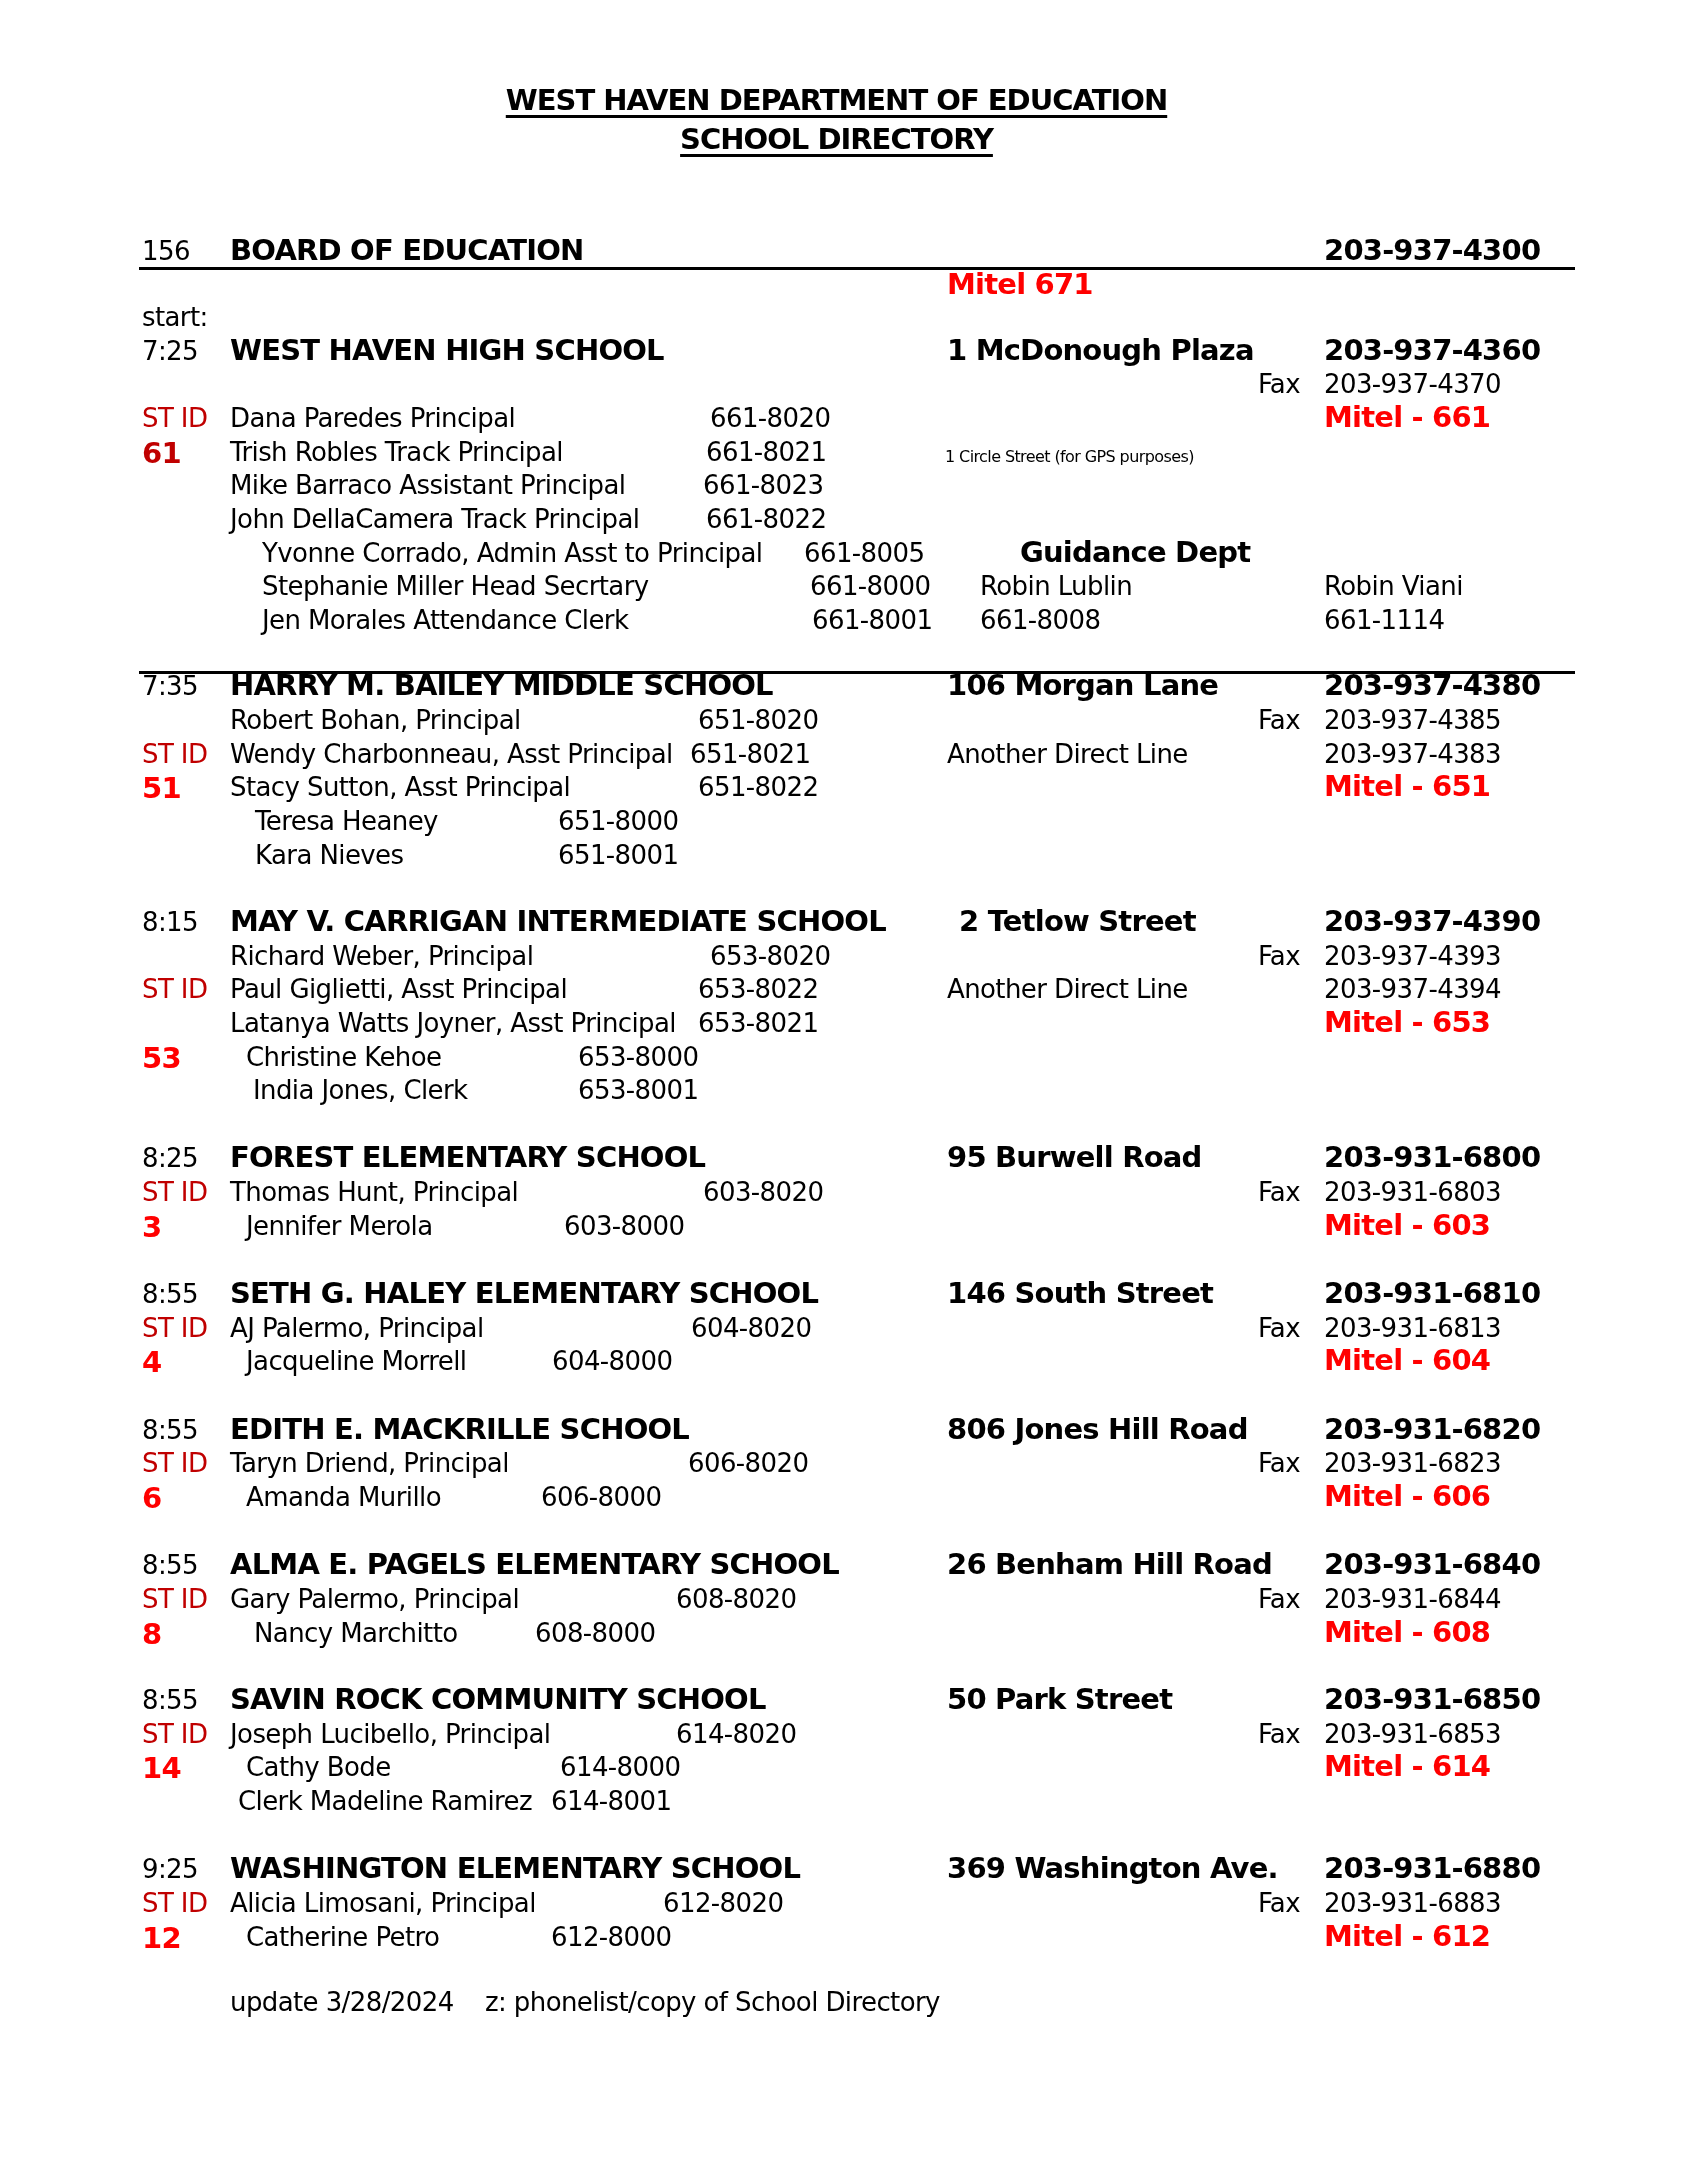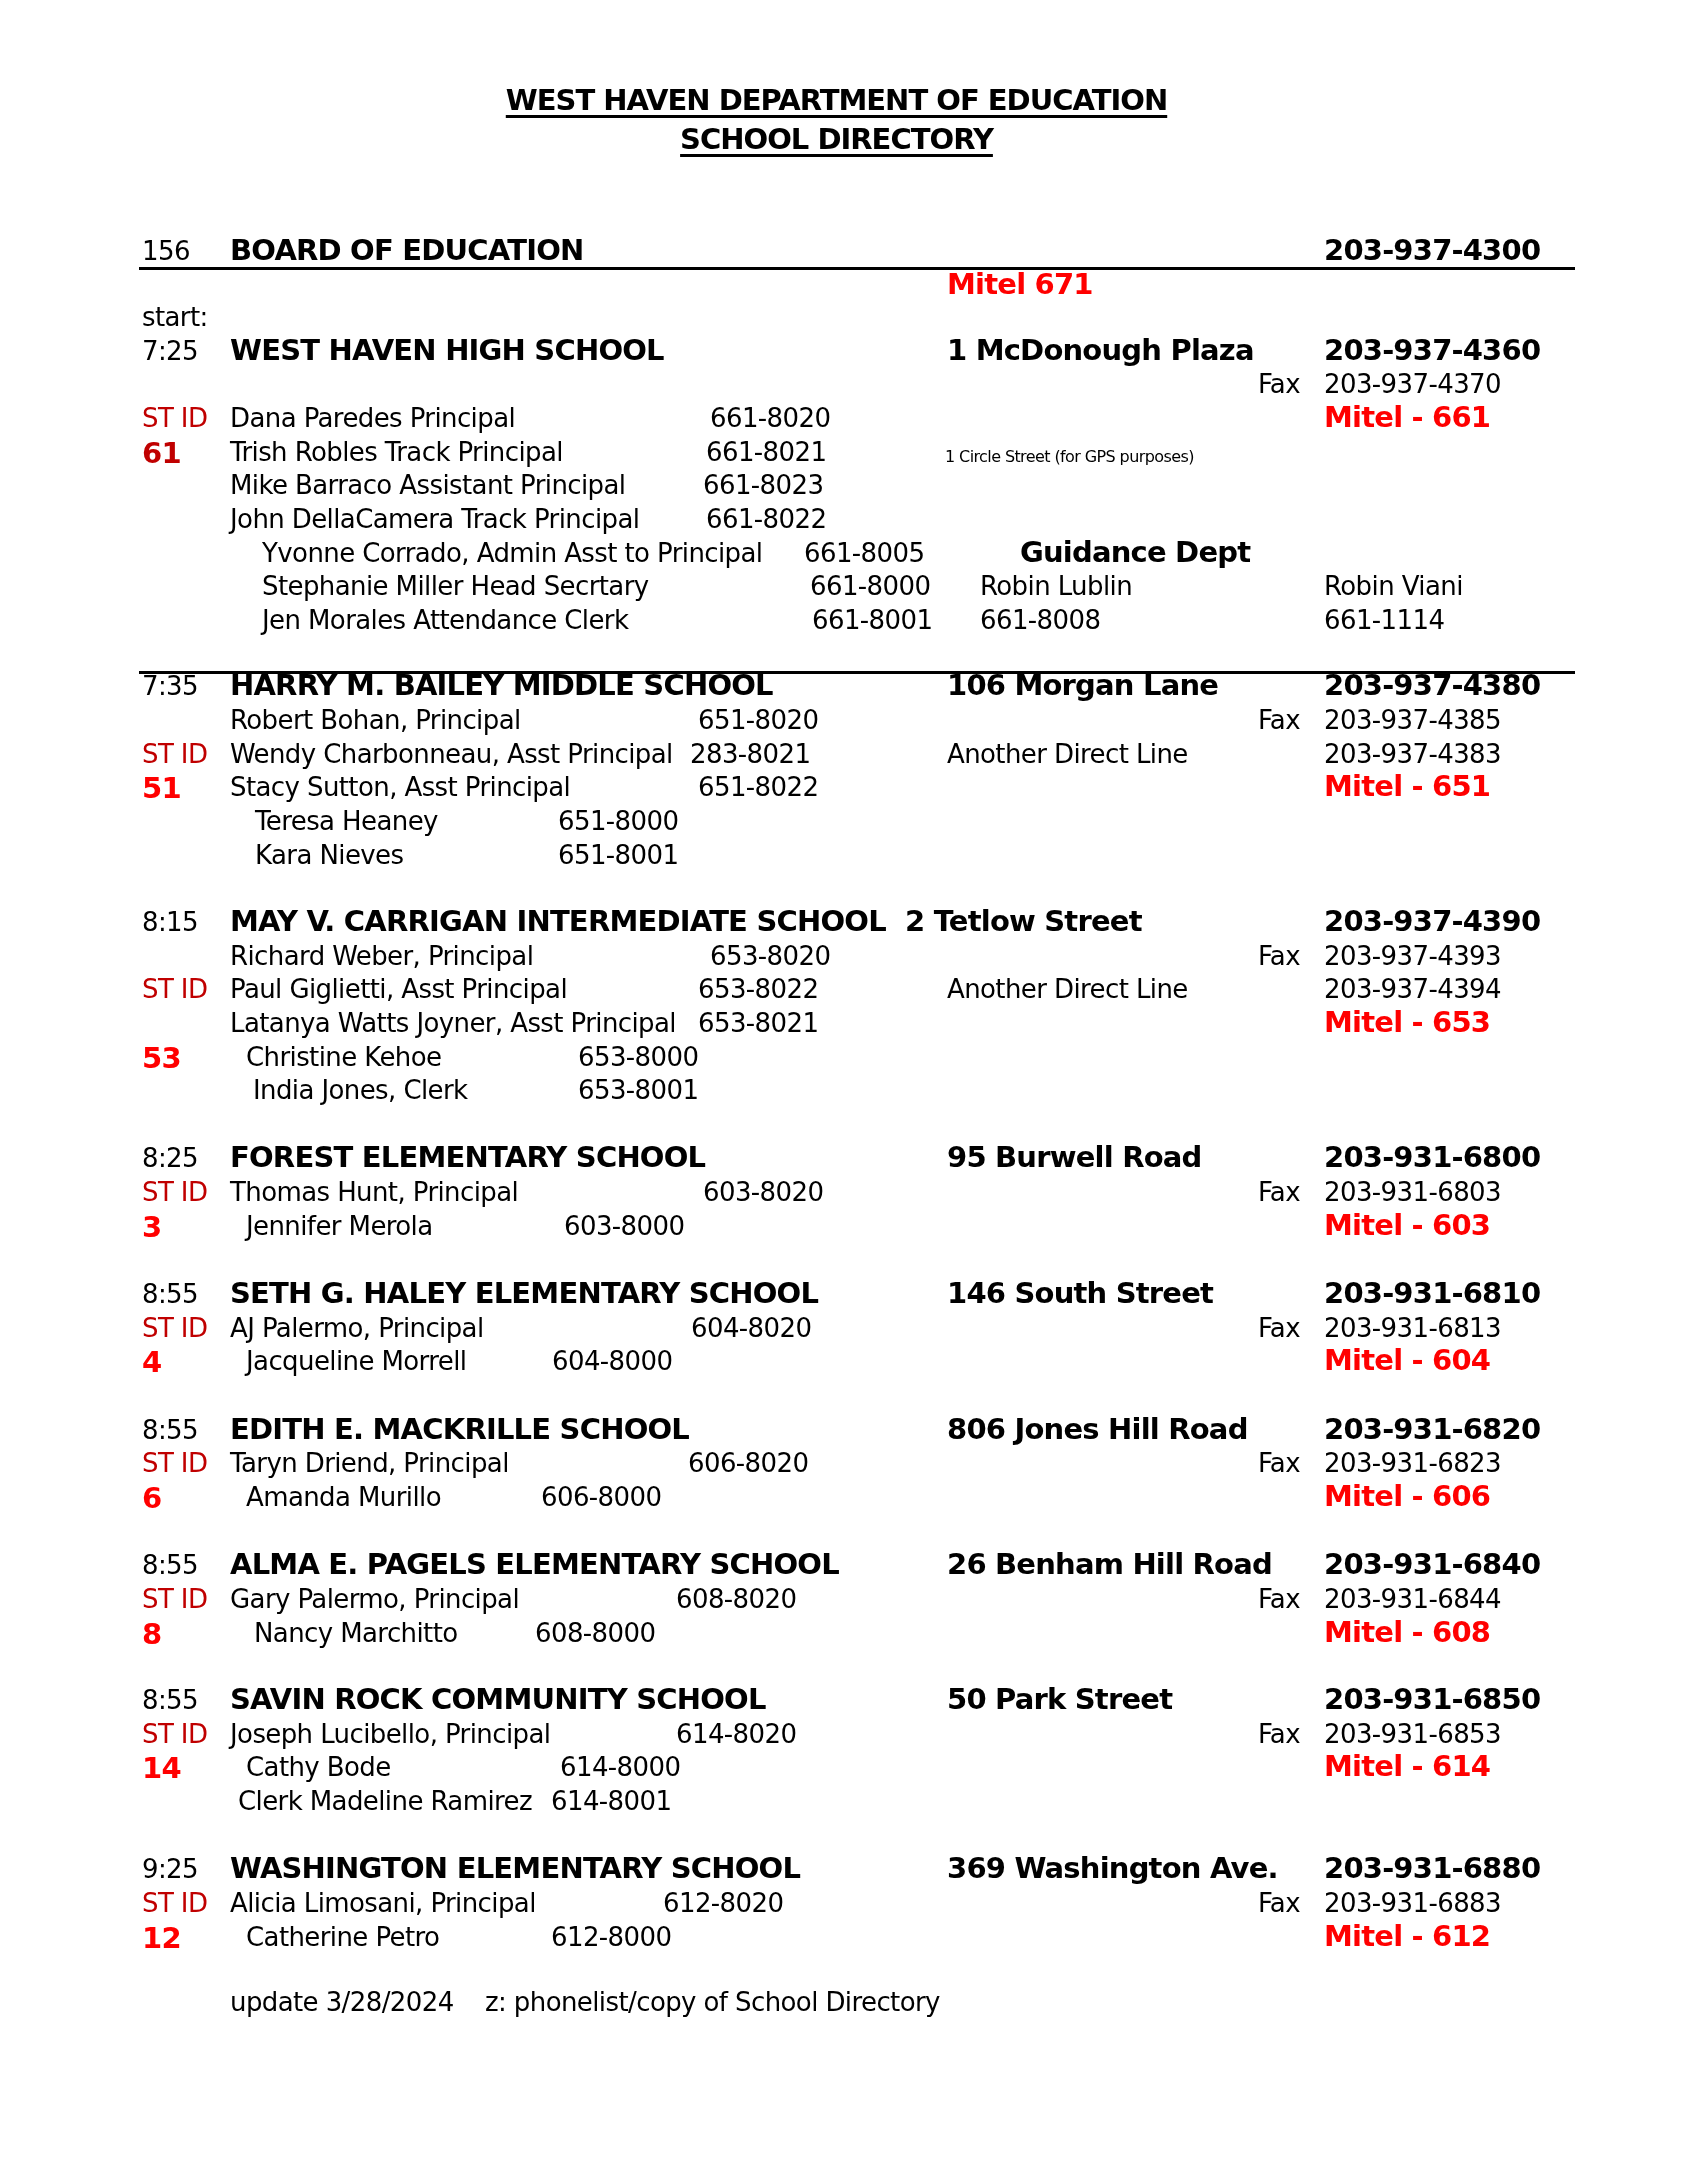--- a/index.html
+++ b/index.html
@@ -76,40 +76,40 @@
   <div class="t b" style="left:947px;top:669px;">106 Morgan Lane</div>
   <div class="t b" style="left:1324px;top:669px;">203-937-4380</div>
 
   <div class="t" style="left:230px;top:705px;">Robert Bohan, Principal</div>
   <div class="t" style="left:698px;top:705px;">651-8020</div>
   <div class="t right" style="left:1188px;width:112px;top:705px;">Fax</div>
   <div class="t" style="left:1324px;top:705px;">203-937-4385</div>
 
   <div class="t stid" style="left:142px;top:739px;">ST ID</div>
   <div class="t" style="left:230px;top:739px;">Wendy Charbonneau, Asst Principal</div>
-  <div class="t" style="left:690px;top:739px;">283-8021</div>
+  <div class="t" style="left:690px;top:739px;">651-8021</div>
   <div class="t" style="left:947px;top:739px;">Another Direct Line</div>
   <div class="t" style="left:1324px;top:739px;">203-937-4383</div>
 
   <div class="t b red" style="left:142px;top:772px;">51</div>
   <div class="t" style="left:230px;top:772px;">Stacy Sutton, Asst Principal</div>
   <div class="t" style="left:698px;top:772px;">651-8022</div>
   <div class="t b red" style="left:1324px;top:770px;">Mitel - 651</div>
 
   <div class="t" style="left:255px;top:806px;">Teresa Heaney</div>
   <div class="t" style="left:558px;top:806px;">651-8000</div>
 
   <div class="t" style="left:255px;top:840px;">Kara Nieves</div>
   <div class="t" style="left:558px;top:840px;">651-8001</div>
 </div>
 
 <div>
   <div class="t" style="left:142px;top:907px;">8:15</div>
   <div class="t b" style="left:230px;top:905px;">MAY V. CARRIGAN INTERMEDIATE SCHOOL</div>
-  <div class="t b" style="left:905px;top:905px;">2 Tetlow Street</div>
+  <div class="t b" style="left:959px;top:905px;">2 Tetlow Street</div>
   <div class="t b" style="left:1324px;top:905px;">203-937-4390</div>
 
   <div class="t" style="left:230px;top:941px;">Richard Weber, Principal</div>
   <div class="t" style="left:710px;top:941px;">653-8020</div>
   <div class="t right" style="left:1188px;width:112px;top:941px;">Fax</div>
   <div class="t" style="left:1324px;top:941px;">203-937-4393</div>
 
   <div class="t stid" style="left:142px;top:974px;">ST ID</div>
   <div class="t" style="left:230px;top:974px;">Paul Giglietti, Asst Principal</div>
   <div class="t" style="left:698px;top:974px;">653-8022</div>

